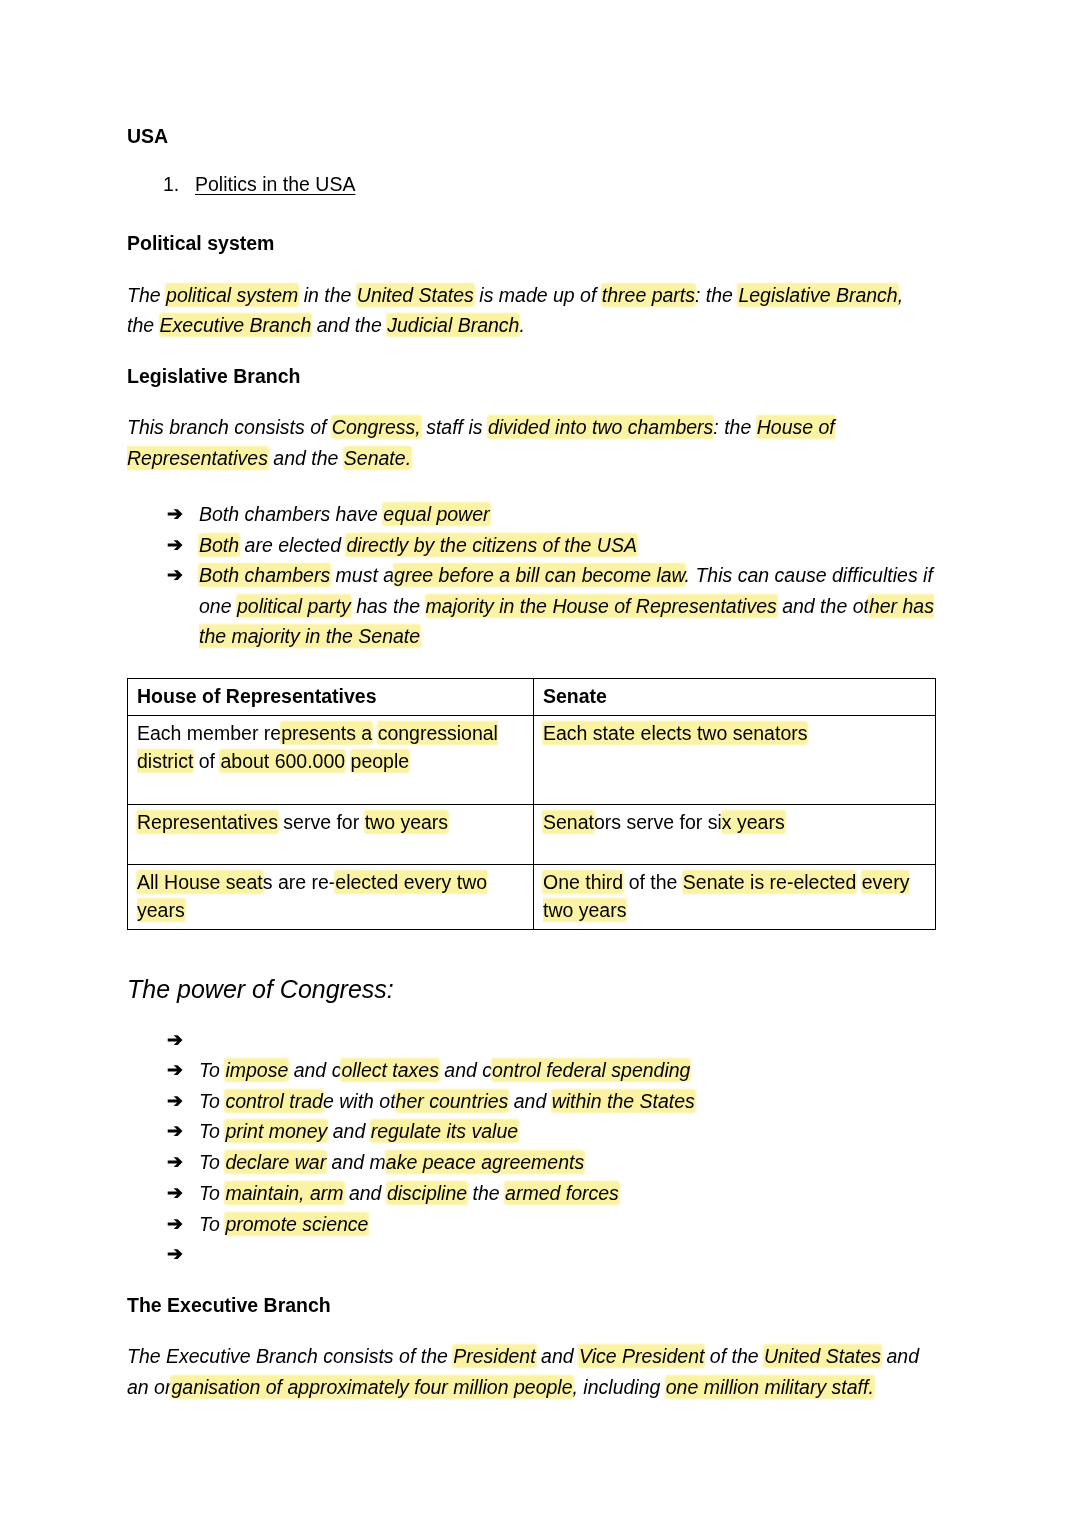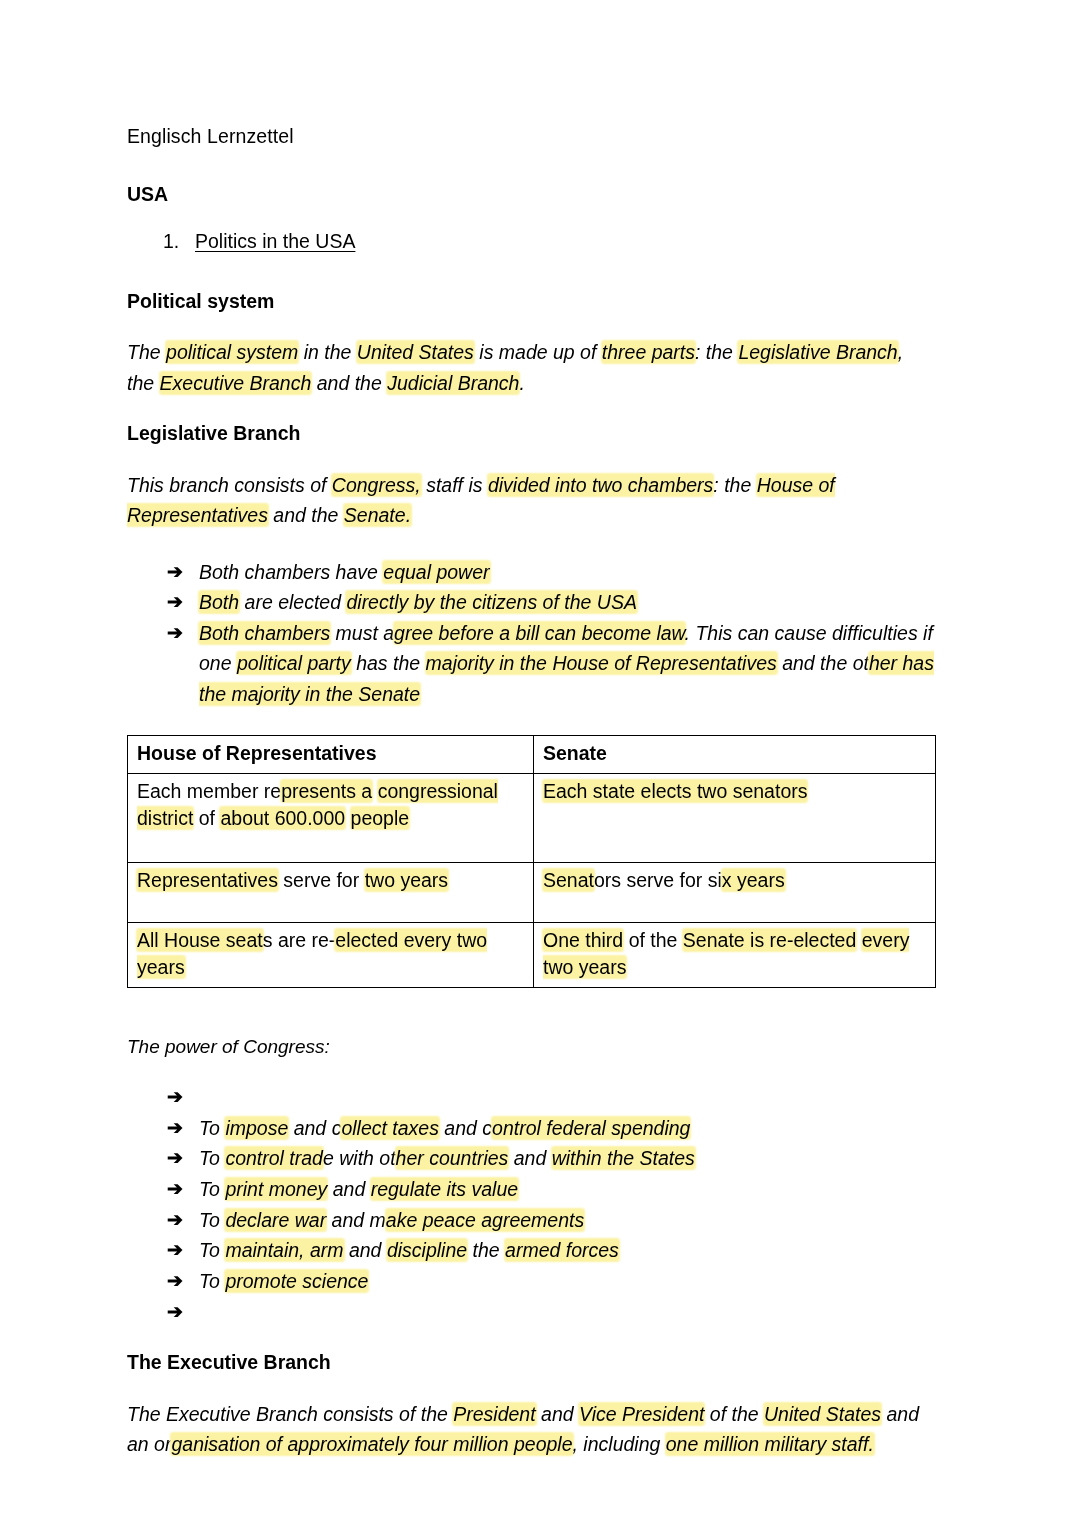--- a/index.html
+++ b/index.html
@@ -43,21 +43,21 @@
     margin: 0 0 26px 0;
     line-height: 1.0;
   }
   .para {
     font-size: 19.5px;
     font-style: italic;
     line-height: 30.5px;
     margin: 0 0 26px 0;
   }
   .para-plain {
-    font-size: 19px;
+    font-size: 25px;
     font-style: italic;
     line-height: 30.5px;
     margin: 12px 0 20px 0;
   }
 
   
   .num-list {
     margin: 0 0 40px 0;
     padding: 0;
     list-style: none;
@@ -136,21 +136,20 @@
   }
   table.info tr.r-tall td { height: 79px; }
   table.info tr.r-mid td { height: 50px; }
   table.info tr.r-last td { height: 54px; }
 </style>
 </head>
 <body>
 
 <div class="page">
 
-  <div class="doc-title">Englisch Lernzettel</div>
 
   <div class="h1">USA</div>
 
   <ol class="num-list" id="num-list">
       <li>
         <span class="num-marker">1.</span>
         <span class="num-text">Politics in the USA</span>
       </li>
     </ol>
 

